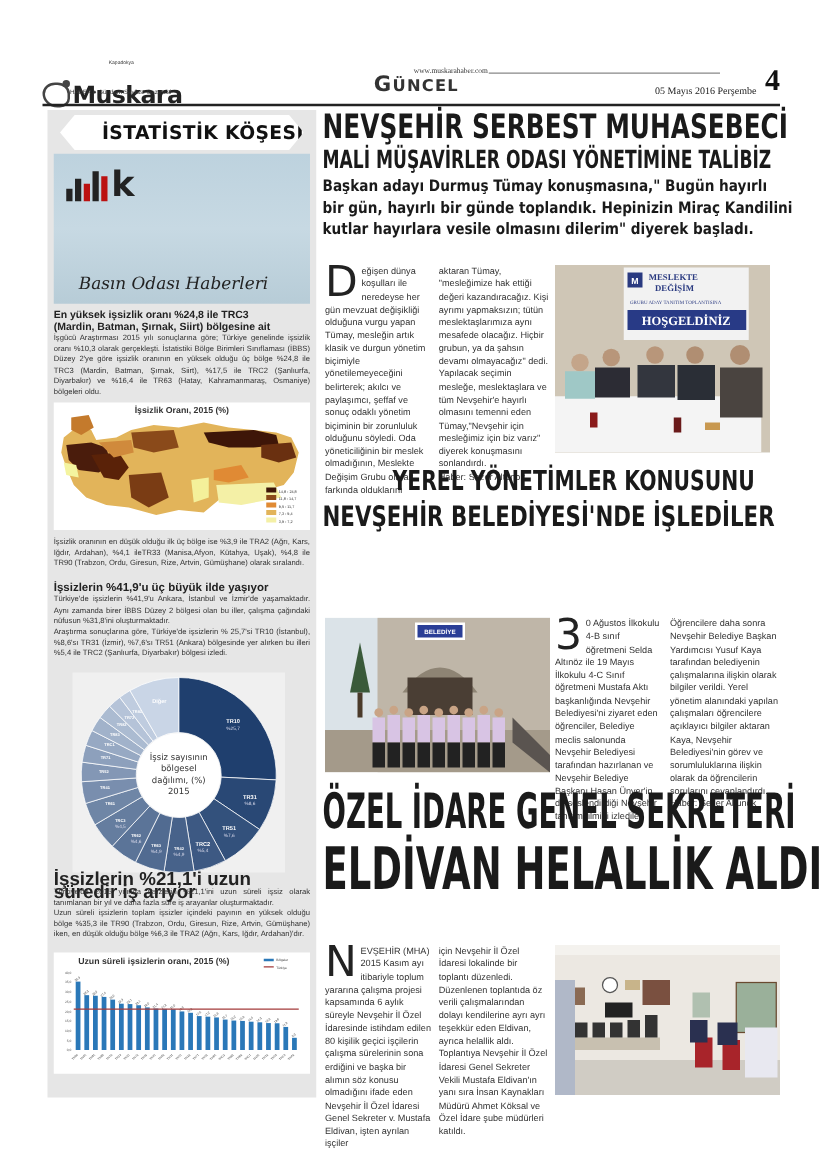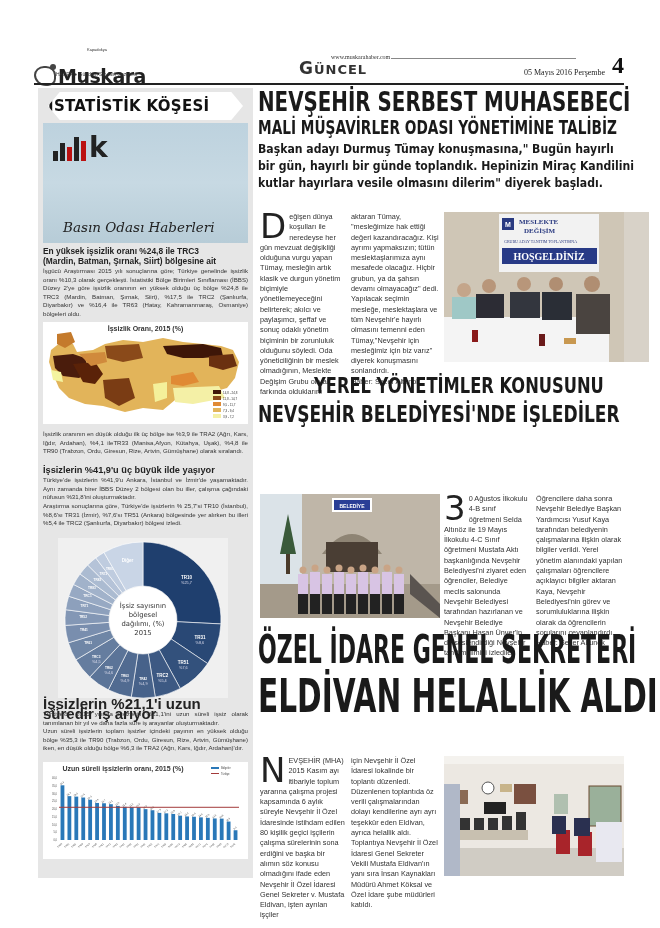--- a/index.html
+++ b/index.html
@@ -17,21 +17,21 @@
   .section-name { position: absolute; left: 265px; top: 8px; font-family: "DejaVu Sans", sans-serif; font-weight: bold; font-size: 13px; letter-spacing: 1px; color: #333; }
   .section-name .first { font-size: 17px; }
   .site-url { position: absolute; left: 297px; top: 4px; font-family: "Liberation Serif", serif; font-size: 6px; color: #333; }
   .url-rule { position: absolute; left: 357px; top: 8px; width: 185px; height: 1px; background: #888; }
   .issue-date { position: absolute; left: 490px; top: 18px; font-family: "Liberation Serif", serif; font-size: 8px; color: #222; }
   .page-num { position: absolute; left: 578px; top: 2px; font-family: "Liberation Serif", serif; font-weight: bold; font-size: 24px; color: #111; }
   .rule-main { position: absolute; left: 34px; top: 83px; width: 590px; height: 2px; background: #222; }
 
   
   .sidebar { position: absolute; left: 38px; top: 88px; width: 215px; height: 790px; background: #e6e6e6; }
-  .kose-banner { position: absolute; left: 10px; top: 4px; width: 195px; height: 28px; background: #fff; display: flex; align-items: center; justify-content: flex-start;
+  .kose-banner { position: absolute; left: 10px; top: 4px; width: 195px; height: 28px; background: #fff; display: flex; align-items: center; justify-content: flex-end;
       clip-path: polygon(6% 0, 94% 0, 100% 50%, 94% 100%, 6% 100%, 0 50%); }
   .kose-banner span { font-family: "DejaVu Sans", sans-serif; font-weight: bold; font-size: 15px; color: #111; letter-spacing: 0.3px; }
   .tuik-box { position: absolute; left: 5px; top: 35px; width: 205px; height: 120px; background: linear-gradient(180deg, #bdd2de 0%, #c7d9e3 50%, #b7ccd7 100%); }
   .tuik-logo { position: absolute; left: 10px; top: 12px; display: flex; align-items: flex-end; }
   .tuik-bars { display: flex; align-items: flex-end; gap: 2px; margin-right: 3px; }
   .tuik-bars i { display: block; width: 5px; background: #222; }
   .tuik-bars i.r { background: #b11; }
   .tuik-k { font-family: "DejaVu Sans", sans-serif; font-weight: bold; font-size: 28px; line-height: 26px; color: #222; }
   .tuik-name { position: absolute; left: 78px; top: 18px; font-family: "Liberation Serif", serif; font-size: 10px; line-height: 12px; color: #222; letter-spacing: 0.6px; }
   .basin { position: absolute; left: 20px; top: 84px; font-family: "DejaVu Serif", serif; font-style: italic; font-size: 13.5px; color: #222; margin-top: 12px; }
@@ -301,21 +301,21 @@
     <span class="deck" style="font-size:12.6px;line-height:17px;transform:scaleX(0.865)">bir gün, hayırlı bir günde toplandık. Hepinizin Miraç Kandilini</span>
     <span class="deck" style="font-size:12.6px;line-height:17px;transform:scaleX(0.865)">kutlar hayırlara vesile olmasını dilerim" diyerek başladı.</span>
   </div>
   <div class="col" style="left:2px;top:124px;width:86px">
     <span class="dropcap">D</span><span>eğişen dünya koşulları ile neredeyse her gün mevzuat değişikliği olduğuna vurgu yapan Tümay, mesleğin artık klasik ve durgun yönetim biçimiyle yönetilemeyeceğini belirterek; akılcı ve paylaşımcı, şeffaf ve sonuç odaklı yönetim biçiminin bir zorunluluk olduğunu söyledi. Oda yöneticiliğinin bir meslek olmadığının, Meslekte Değişim Grubu olarak farkında olduklarını</span>
   </div>
   <div class="col" style="left:93px;top:124px;width:88px">
     <span>aktaran Tümay, "mesleğimize hak ettiği değeri kazandıracağız. Kişi ayrımı yapmaksızın; tütün meslektaşlarımıza aynı mesafede olacağız. Hiçbir grubun, ya da şahsın devamı olmayacağız" dedi. Yapılacak seçimin mesleğe, meslektaşlara ve tüm Nevşehir'e hayırlı olmasını temenni eden Tümay,"Nevşehir için mesleğimiz için biz varız" diyerek konuşmasını sonlandırdı.</span>
     <div>Haber: Sezer Altunok</div>
   </div>
-  <div class="photo" style="left:186px;top:124px;width:205px;height:150px;background:#d8d2c8">
+  <div class="photo" style="left:186px;top:124px;width:172px;height:150px;background:#d8d2c8">
     <svg width="180" height="150" viewBox="0 0 180 150">
       <rect x="0" y="0" width="180" height="150" fill="#cfc6b6"></rect>
       <rect x="55" y="2" width="100" height="58" fill="#f2f2f2"></rect>
       <rect x="58" y="6" width="12" height="12" fill="#2a3a80"></rect>
       <text x="64" y="15" font-size="7" fill="#fff" text-anchor="middle" font-weight="bold">M</text>
       <text x="75" y="12" font-size="7" fill="#2a3a80" font-family="Liberation Serif, serif" font-weight="bold">MESLEKTE</text>
       <text x="80" y="21" font-size="7" fill="#2a3a80" font-family="Liberation Serif, serif" font-weight="bold">DEĞİŞİM</text>
       <text x="60" y="31" font-size="4" fill="#2a3a80" font-family="Liberation Serif, serif">GRUBU ADAY TANITIM TOPLANTISINA</text>
       <rect x="58" y="36" width="95" height="16" fill="#283a86"></rect>
       <text x="105" y="48" font-size="10" fill="#fff" text-anchor="middle" font-family="Liberation Serif, serif" font-weight="bold">HOŞGELDİNİZ</text>

